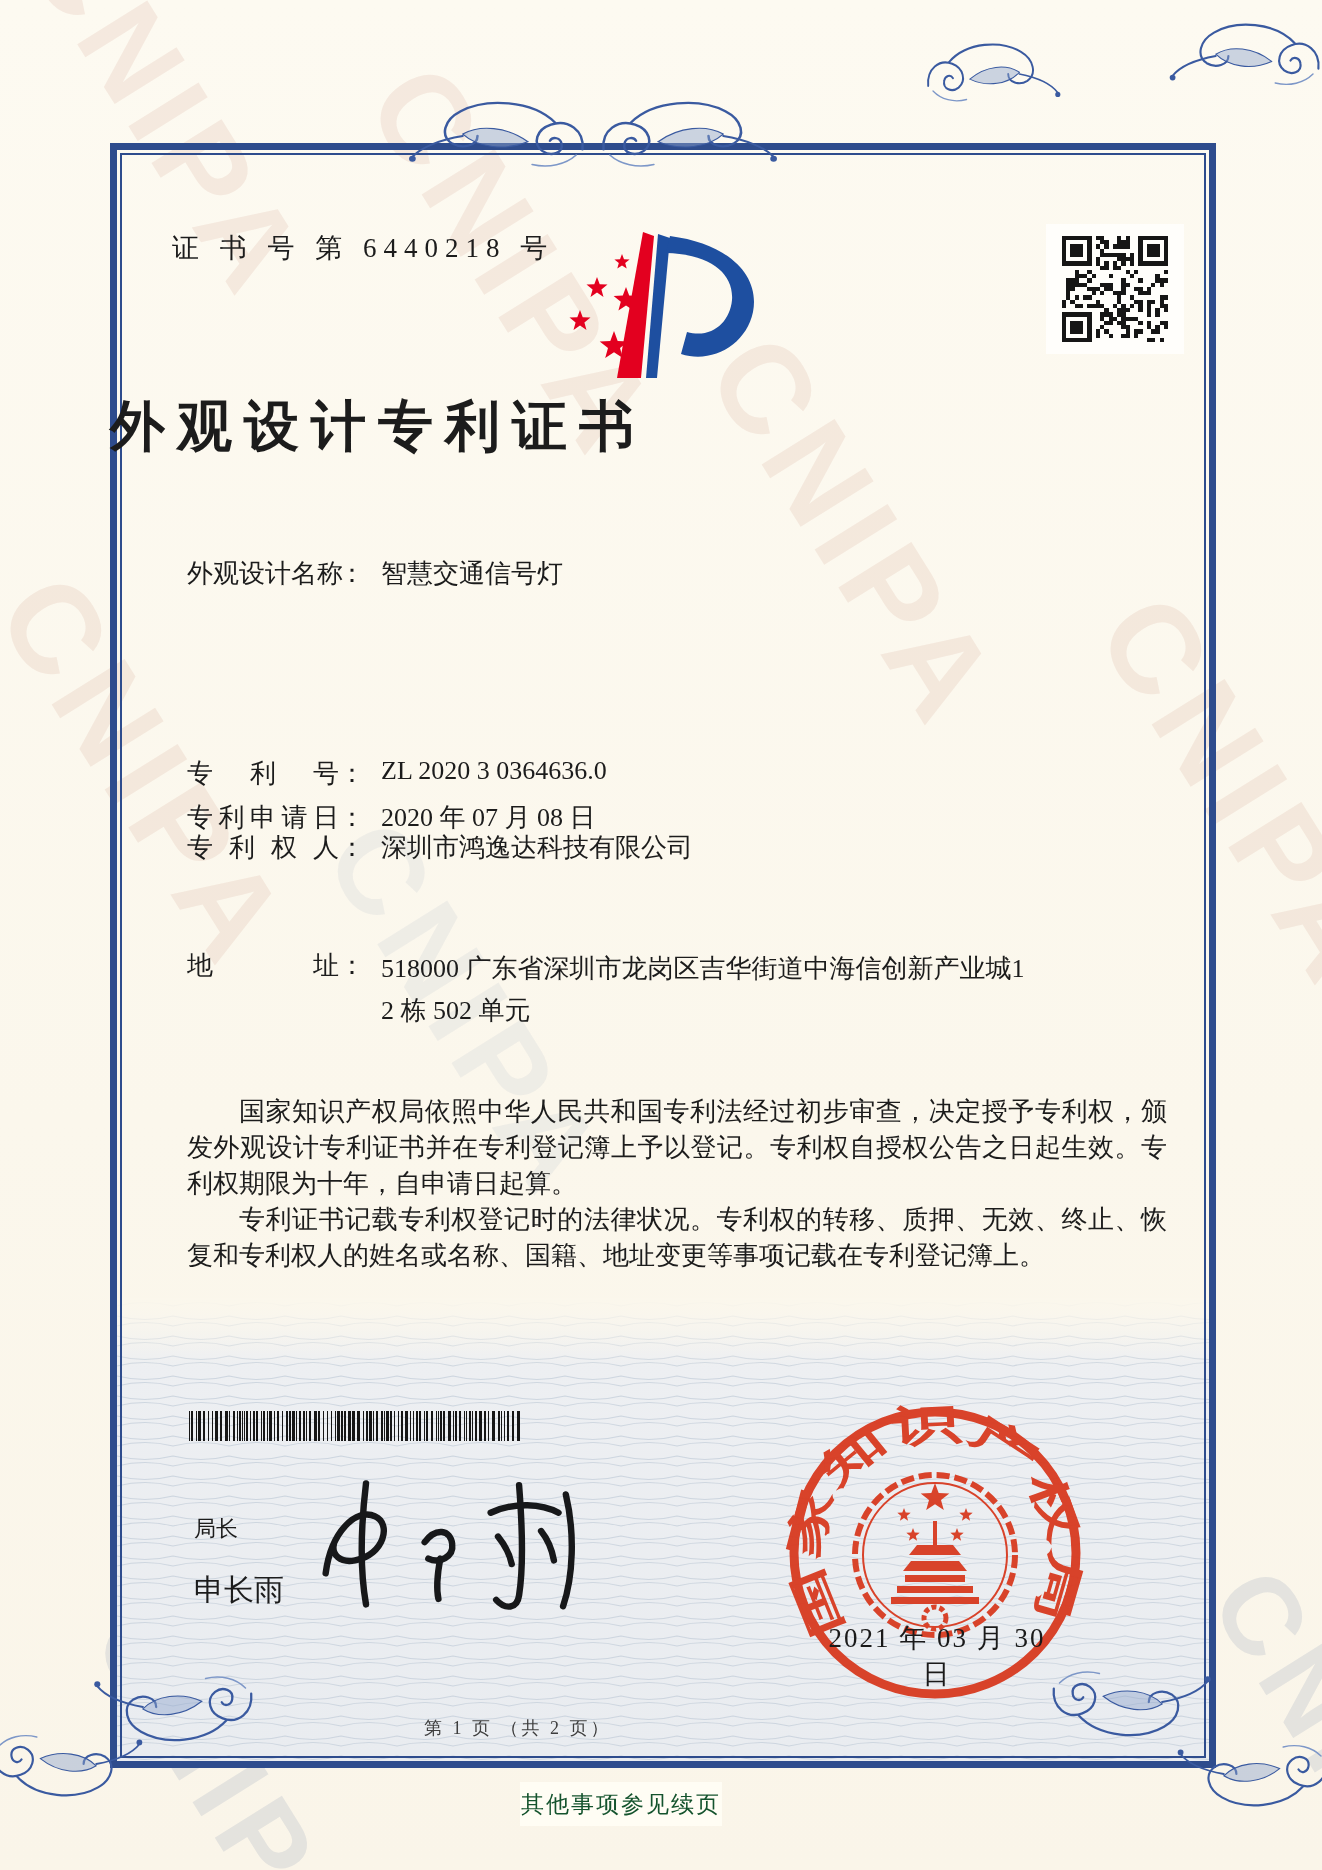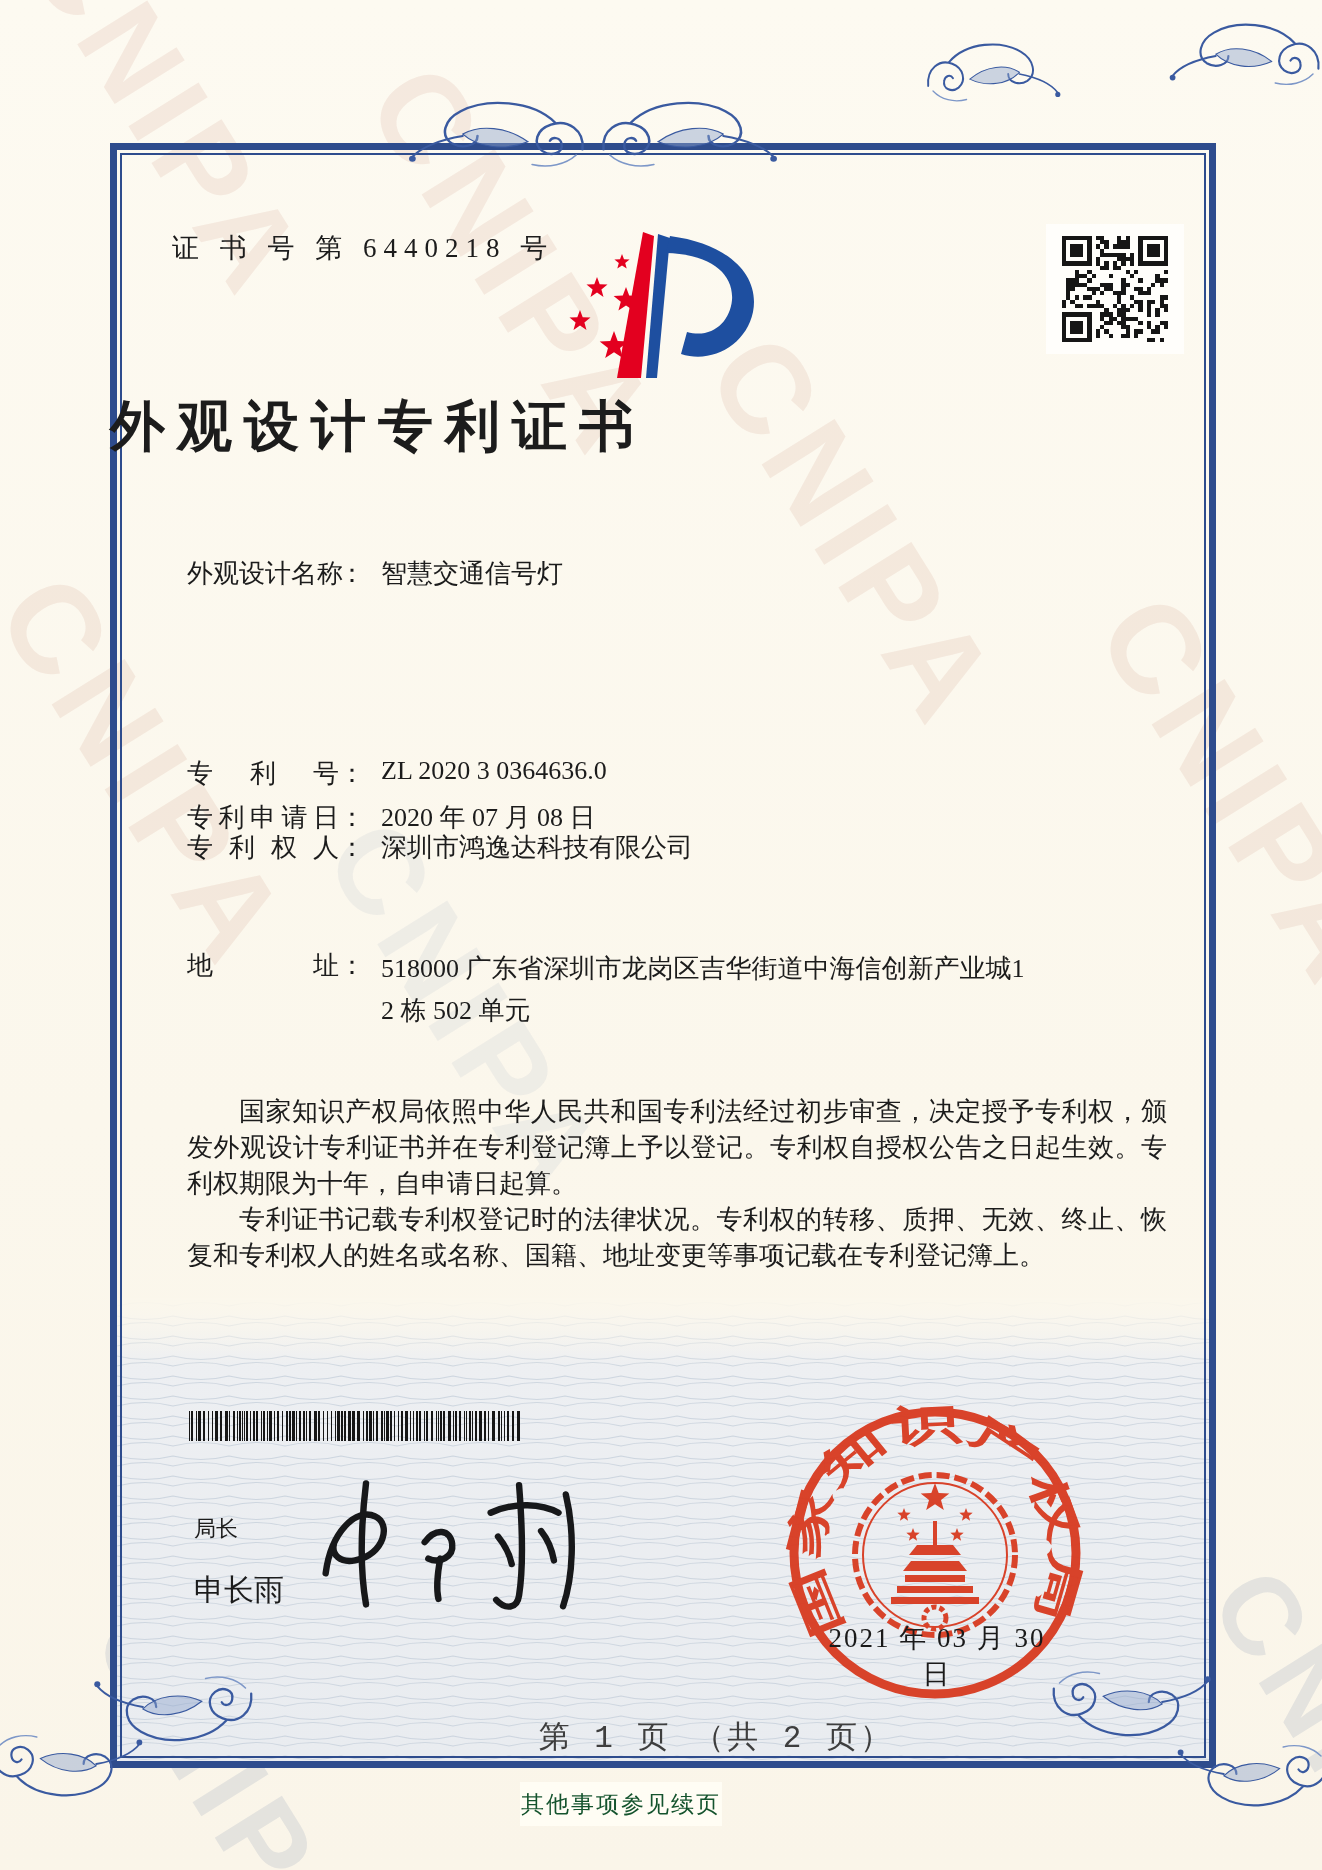--- a/index.html
+++ b/index.html
@@ -54,22 +54,22 @@
   .off-title{position:absolute;left:194px;top:1514px;font-size:22px;z-index:6;
              font-family:"Liberation Sans","DejaVu Sans",sans-serif;}
   .off-name{position:absolute;left:194px;top:1570px;font-size:30px;z-index:6;
             font-family:"Liberation Sans","DejaVu Sans",sans-serif;}
   .signature{position:absolute;left:278px;top:1458px;z-index:7;}
 
   .seal{position:absolute;left:785px;top:1403px;z-index:7;opacity:0.95;}
   .seal-date{position:absolute;left:812px;top:1620px;width:250px;text-align:center;
              font-size:27px;letter-spacing:2px;color:#1a1a1a;z-index:8;}
 
-  .page-ind{position:absolute;left:424px;top:1716px;width:470px;text-align:right;
-            font-size:31px;letter-spacing:3px;color:#3e3e3e;z-index:6;font-family:Liberation Mono, monospace;}
+  .page-ind{position:absolute;left:424px;top:1716px;width:470px;text-align:left;
+            font-size:18px;letter-spacing:3px;color:#3e3e3e;z-index:6;}
 
   .note-box{position:absolute;left:520px;top:1782px;width:202px;height:44px;background:#fffdf4;
             z-index:6;display:flex;align-items:center;justify-content:center;}
   .note-box span{font-size:23px;letter-spacing:2px;color:#14532d;}
 </style>
 </head>
 <body>
 
 <div class="page">
 

